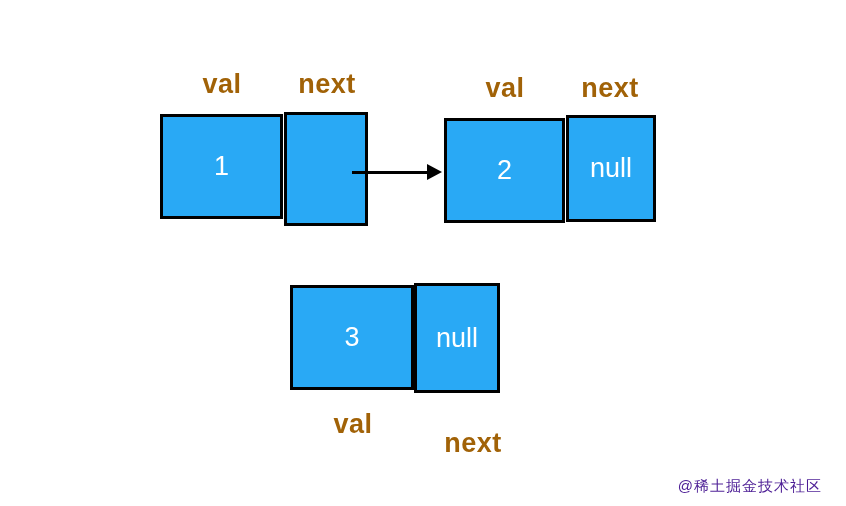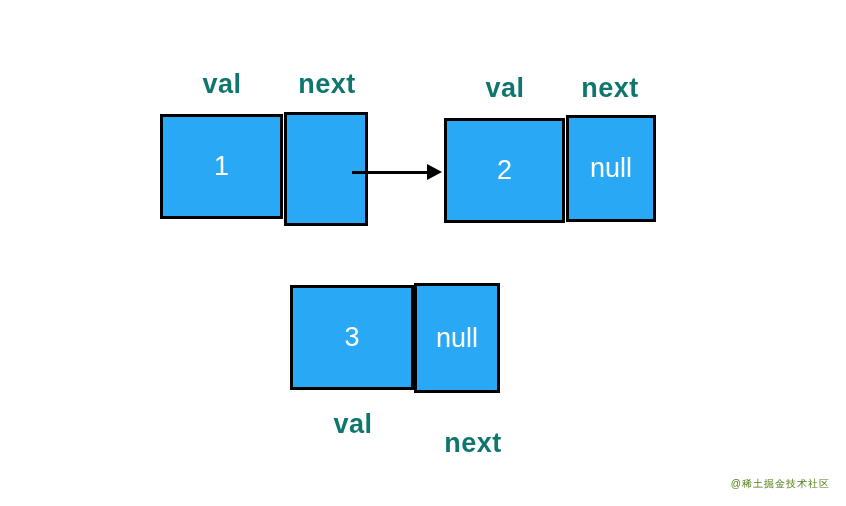--- a/index.html
+++ b/index.html
@@ -13,21 +13,21 @@
     width: 846px;
     height: 506px;
     background: #ffffff;
     overflow: hidden;
   }
   .field-label {
     position: absolute;
     transform: translateX(-50%);
     font-size: 27px;
     font-weight: 700;
-    color: #0f766e;
+    color: #a16207;
     letter-spacing: 0.5px;
     white-space: nowrap;
   }
   .cell {
     position: absolute;
     background: #29a9f5;
     border: 3px solid #000000;
     box-sizing: border-box;
     display: flex;
     align-items: center;
@@ -44,24 +44,24 @@
   .arrow-head {
     position: absolute;
     width: 0;
     height: 0;
     border-top: 8px solid transparent;
     border-bottom: 8px solid transparent;
     border-left: 15px solid #000000;
   }
   .watermark {
     position: absolute;
-    right: 16px;
+    right: 24px;
     top: 477px;
-    font-size: 10px;
-    color: #4d7c0f;
+    font-size: 15px;
+    color: #4c1d95;
     letter-spacing: 1px;
   }
 
   
   .n1-val-label  { left: 222px; top: 69px; }
   .n1-next-label { left: 327px; top: 69px; }
   .n1-val-cell   { left: 160px; top: 114px; width: 123px; height: 105px; }
   .n1-next-cell  { left: 284px; top: 112px; width: 84px;  height: 114px; }
 
   

